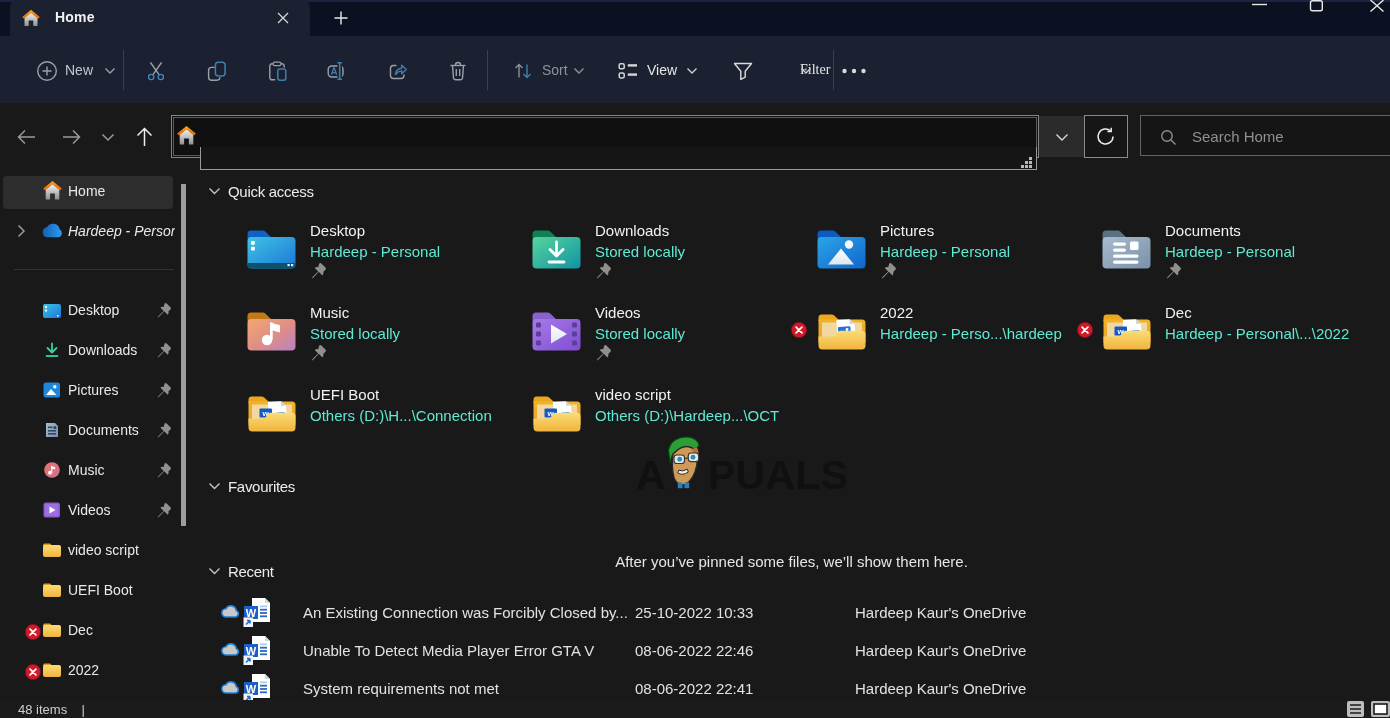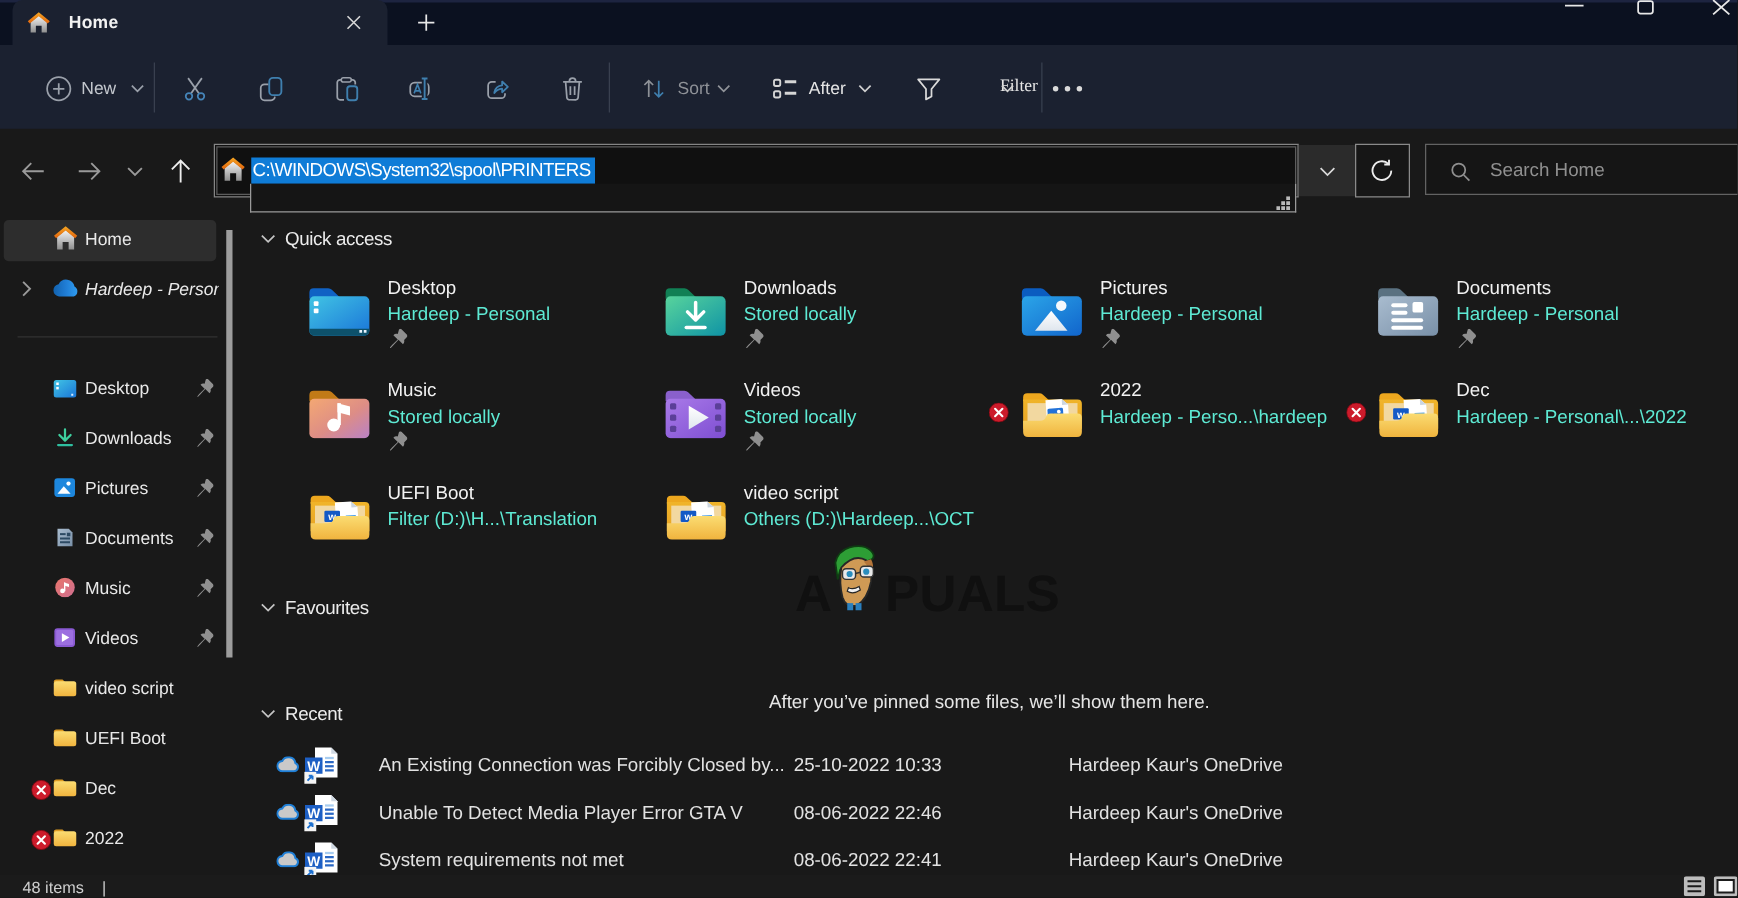--- a/index.html
+++ b/index.html
@@ -354,21 +354,21 @@
   <svg class="abs" style="left:618px; top:61px;" width="21" height="20" viewBox="0 0 21 20">
     <g fill="none" stroke="#d5d5d5" stroke-width="1.5">
       <rect x="1.2" y="2.8" width="5" height="5" rx="1.4"></rect>
       <rect x="1.2" y="12" width="5" height="5" rx="1.4"></rect>
     </g>
     <g stroke="#d5d5d5" stroke-width="2.4">
       <path d="M9.8,4.4 H19"></path>
       <path d="M9.8,13.6 H19"></path>
     </g>
   </svg>
-  <div class="abs tlabel" style="left:647px;">After</div>
+  <div class="abs tlabel" style="left:647px;">View</div>
   <svg class="abs" style="left:686px; top:67px;" width="12" height="8" viewBox="0 0 12 8">
     <path d="M1.5,1.5 L6,6 L10.5,1.5" stroke="#cfcfcf" stroke-width="1.4" fill="none"></path>
   </svg>
 
   <svg class="abs" style="left:732px; top:60px;" width="22" height="22" viewBox="0 0 22 22">
     <path d="M2.5,3.5 H19.5 L13.2,11.2 V17.2 L8.8,19.5 V11.2 Z" fill="none" stroke="#dadada" stroke-width="1.4" stroke-linejoin="round"></path>
   </svg>
   <div class="abs tlabel" style="left:800px;font-family:Liberation Serif, serif;">Filter</div>
   <svg class="abs" style="left:800px; top:67px;" width="12" height="8" viewBox="0 0 12 8">
     <path d="M1.5,1.5 L6,6 L10.5,1.5" stroke="#cfcfcf" stroke-width="1.4" fill="none"></path>
@@ -393,21 +393,20 @@
   <svg class="abs" style="left:134px; top:126px;" width="21" height="22" viewBox="0 0 21 22">
     <path d="M10.5,20 V2.5 M3.5,9.5 L10.5,2.5 L17.5,9.5" fill="none" stroke="#ededed" stroke-width="1.5"></path>
   </svg>
 
   <div class="abs" id="addrbar"></div>
 
   <svg class="abs" style="left:176px; top:125px;" width="21" height="22" viewBox="0 0 21 22">
     <path d="M3.7,9.4 L10.5,3.9 L17.3,9.4 V19.5 H12.9 V13.6 H8.1 V19.5 H3.7 Z" fill="url(#hbody)"></path>
     <path d="M1.2,9.7 L10.5,2.2 L19.8,9.7 L18.1,11.8 L10.5,5.6 L2.9,11.8 Z" fill="url(#hroof)" transform="translate(0,-1.2)"></path>
   </svg>
-  <div class="abs" id="addrtext">C:\WINDOWS\System32\spool\PRINTERS</div>
   <div class="abs" id="dropdown"></div>
 
   <svg class="abs" style="left:1021px; top:157px;" width="12" height="12" viewBox="0 0 12 12">
     <g fill="#b9b9b9">
       <rect x="8" y="0" width="3" height="3"></rect>
       <rect x="4" y="4" width="3" height="3"></rect>
         <rect x="8" y="4" width="3" height="3"></rect>
       <rect x="0" y="8" width="3" height="3"></rect>
         <rect x="4" y="8" width="3" height="3"></rect>
         <rect x="8" y="8" width="3" height="3"></rect>
@@ -603,21 +602,21 @@
     <div class="abs ttitle" style="left:1165px; top:304px;">Dec</div>
     <div class="abs tsub" style="left:1165px; top:325px;">Hardeep - Personal\...\2022</div>
     <svg class="abs" style="left:1077px; top:322px;" width="16" height="16">
         <use href="#badge-x"></use>
       </svg>
 
     <svg class="abs" style="left:245px; top:391px;" width="53" height="42">
         <use href="#f-open-doc"></use>
       </svg>
     <div class="abs ttitle" style="left:310px; top:386px;">UEFI Boot</div>
-    <div class="abs tsub" style="left:310px; top:407px;">Filter (D:)\H...\Translation</div>
+    <div class="abs tsub" style="left:310px; top:407px;">Others (D:)\H...\Connection</div>
 
     <svg class="abs" style="left:530px; top:391px;" width="53" height="42">
         <use href="#f-open-doc"></use>
       </svg>
     <div class="abs ttitle" style="left:595px; top:386px;">video script</div>
     <div class="abs tsub" style="left:595px; top:407px;">Others (D:)\Hardeep...\OCT</div>
 
     <svg class="abs" style="left:630px; top:434px;" width="220" height="62" viewBox="0 0 220 62">
       <text x="6" y="55" font-family="Liberation Sans" font-size="41" font-weight="bold" fill="#101010">A</text>
       <text x="78" y="55" font-family="Liberation Sans" font-size="41" font-weight="bold" fill="#101010" letter-spacing="0.2">PUALS</text>

